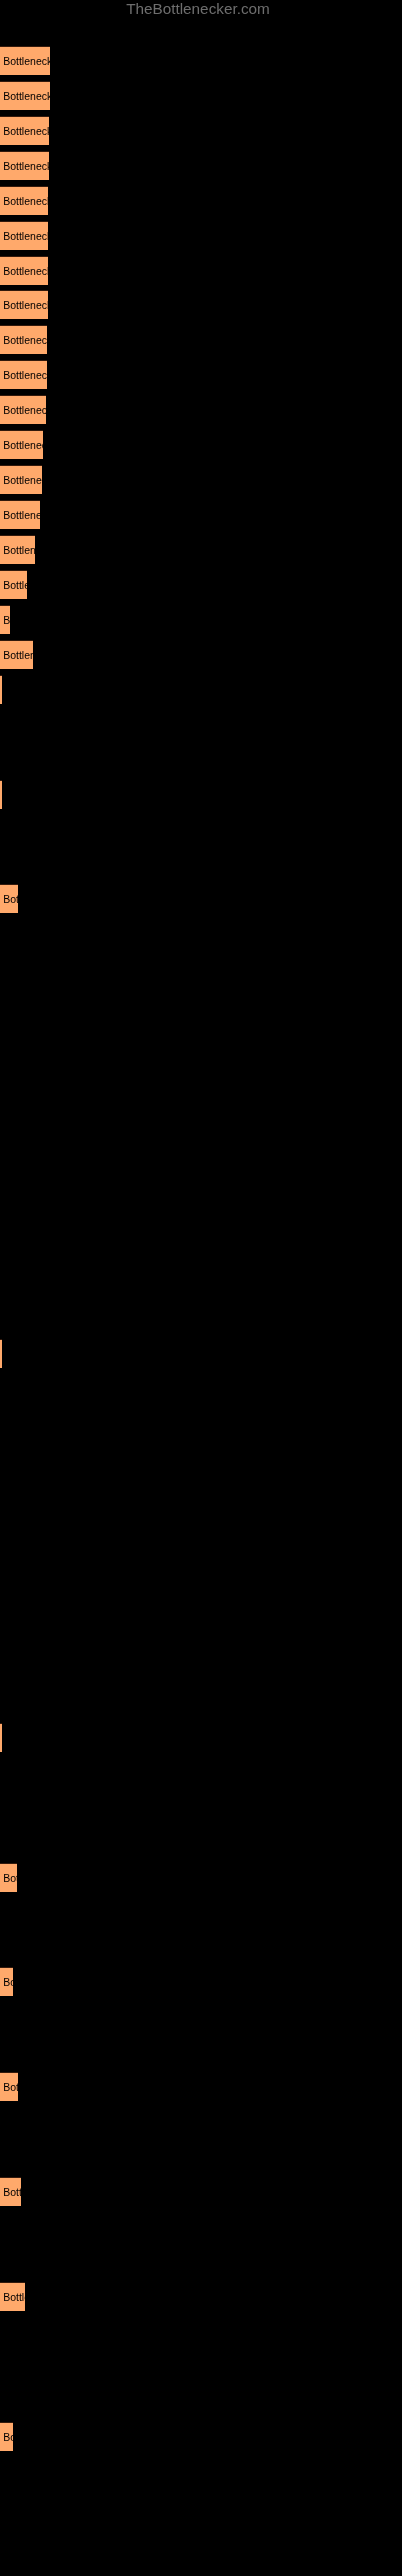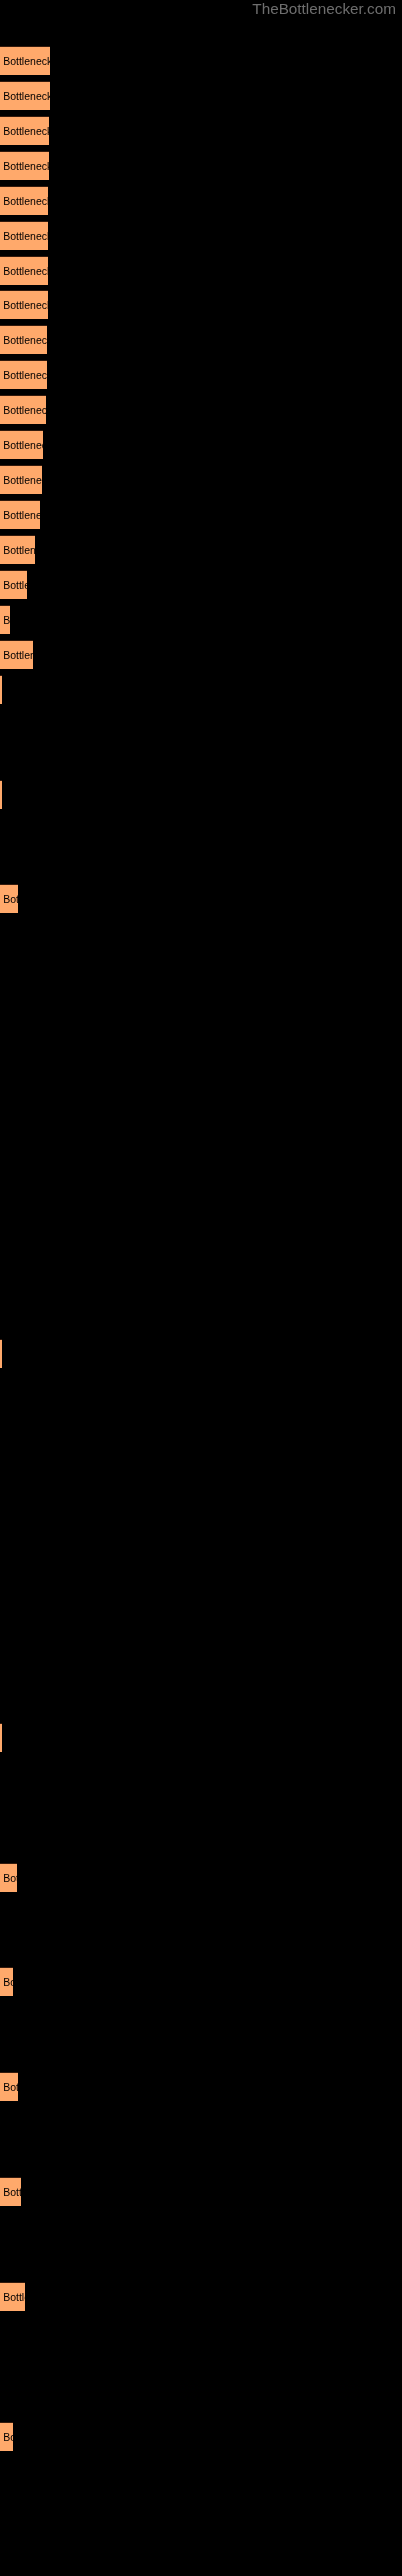--- a/index.html
+++ b/index.html
@@ -13,21 +13,21 @@
     position: relative;
     overflow: hidden;
     font-family: "Liberation Sans", sans-serif;
   }
 
   .watermark {
     position: absolute;
     top: 0px;
     left: 0;
     width: 396px;
-    text-align: right;
+    text-align: center;
     font-family: "Liberation Sans", sans-serif;
     font-size: 15.3px;
     line-height: 17.7px;
     color: #6e6e6e;
     letter-spacing: 0px;
     white-space: nowrap;
     user-select: none;
   }
 
   .chart-area {

